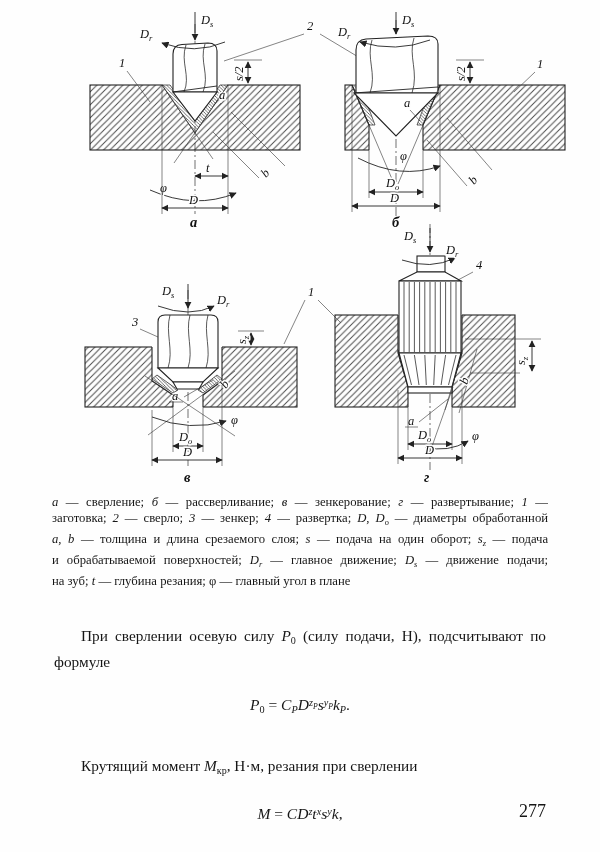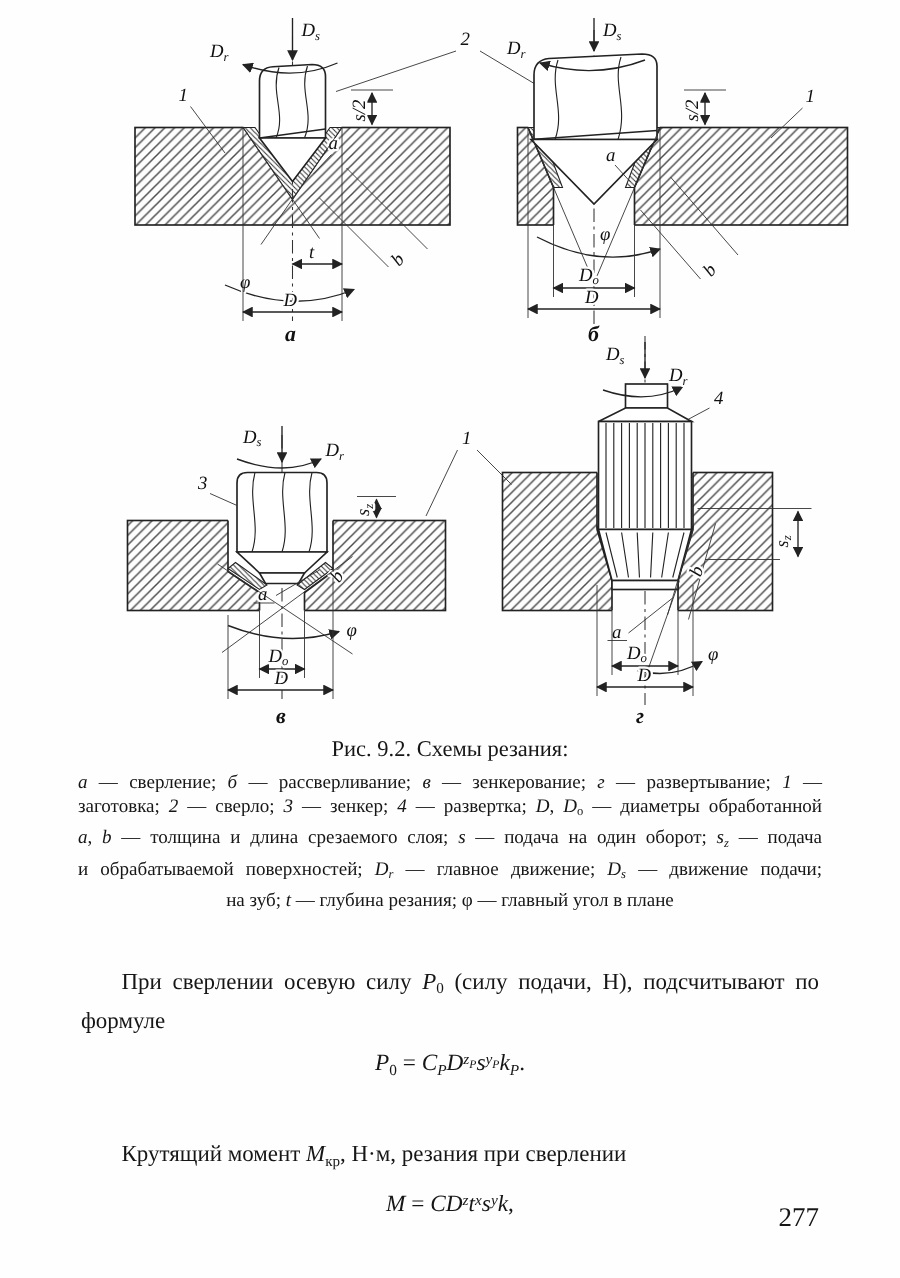--- a/index.html
+++ b/index.html
@@ -18,24 +18,24 @@
   .tool{fill:#fff;stroke:#222;stroke-width:1.1;}
   .tl{stroke:#222;stroke-width:0.9;fill:none;}
   .fl{stroke:#222;stroke-width:0.75;fill:none;}
   .thin{stroke:#333;stroke-width:0.6;fill:none;}
   .dim{stroke:#222;stroke-width:0.9;fill:none;marker-start:url(#ah);marker-end:url(#ah);}
   .dime{stroke:#222;stroke-width:0.9;fill:none;marker-end:url(#ah);}
   .cl{stroke:#333;stroke-width:0.7;stroke-dasharray:9 3 2 3;fill:none;}
   .caption{text-align:center;font-size:15px;margin-top:2px;}
   .legend{width:496px;margin:4px auto 17px;font-size:12.7px;line-height:16.4px;}
   .legend .jl{text-align:justify;text-align-last:justify;}
-  .legend .ctr{text-align:center;}
+  .legend .ctr{text-align:left;}
   .bodytext{width:492px;margin:11px auto 0;font-size:15.3px;line-height:21px;}
   .para{text-align:justify;text-indent:27px;margin-top:35px;}
-  .formula{text-align:center;margin:5px 0 7px;font-size:15.5px;}
+  .formula{text-align:center;margin:20px 0 7px;font-size:15.5px;}
   .it{font-style:italic;}
   .sb{font-size:66%;vertical-align:-0.3em;}
   .sp{font-size:66%;vertical-align:0.42em;}
   .sps{font-size:50%;vertical-align:0.18em;font-style:italic;}
   .pagenum{position:absolute;right:54px;bottom:30px;font-size:18px;}
 </style>
 </head>
 <body>
 
 <div class="page">
@@ -228,21 +228,20 @@
       <text class="lbl" x="418" y="439"><tspan>D</tspan><tspan class="ss" dy="2.5">о</tspan></text>
       <line class="thin" x1="398" y1="390" x2="398" y2="464"></line>
       <line class="thin" x1="462" y1="390" x2="462" y2="464"></line>
       <line class="dim" x1="398" y1="458" x2="462" y2="458"></line>
       <text class="lbl" x="425" y="454">D</text>
       <text class="lblb" x="424" y="482">г</text>
     </g>
   </svg>
   </div>
 
-  <div class="caption">Рис. 9.2. Схемы резания:</div>
 
   <div class="legend">
     <div class="jl"><span class="it">а</span><span> — сверление; </span><span class="it">б</span><span> — рассверливание; </span><span class="it">в</span><span> — зенкерование; </span><span class="it">г</span><span> — развертывание; </span><span class="it">1</span><span> —</span></div>
     <div class="jl"><span>заготовка; </span><span class="it">2</span><span> — сверло; </span><span class="it">3</span><span> — зенкер; </span><span class="it">4</span><span> — развертка; </span><span class="it">D</span><span>, </span><span class="it">D</span><span class="sb">о</span><span> — диаметры обработанной</span></div>
     <div class="jl"><span class="it">a</span><span>, </span><span class="it">b</span><span> — толщина и длина срезаемого слоя; </span><span class="it">s</span><span> — подача на один оборот; </span><span class="it">s</span><span class="sb it">z</span><span> — подача</span></div>
     <div class="jl"><span>и обрабатываемой поверхностей; </span><span class="it">D</span><span class="sb it">r</span><span> — главное движение; </span><span class="it">D</span><span class="sb it">s</span><span> — движение подачи;</span></div>
     <div class="ctr"><span>на зуб; </span><span class="it">t</span><span> — глубина резания; φ — главный угол в плане</span></div>
   </div>
 
   <div class="bodytext">

